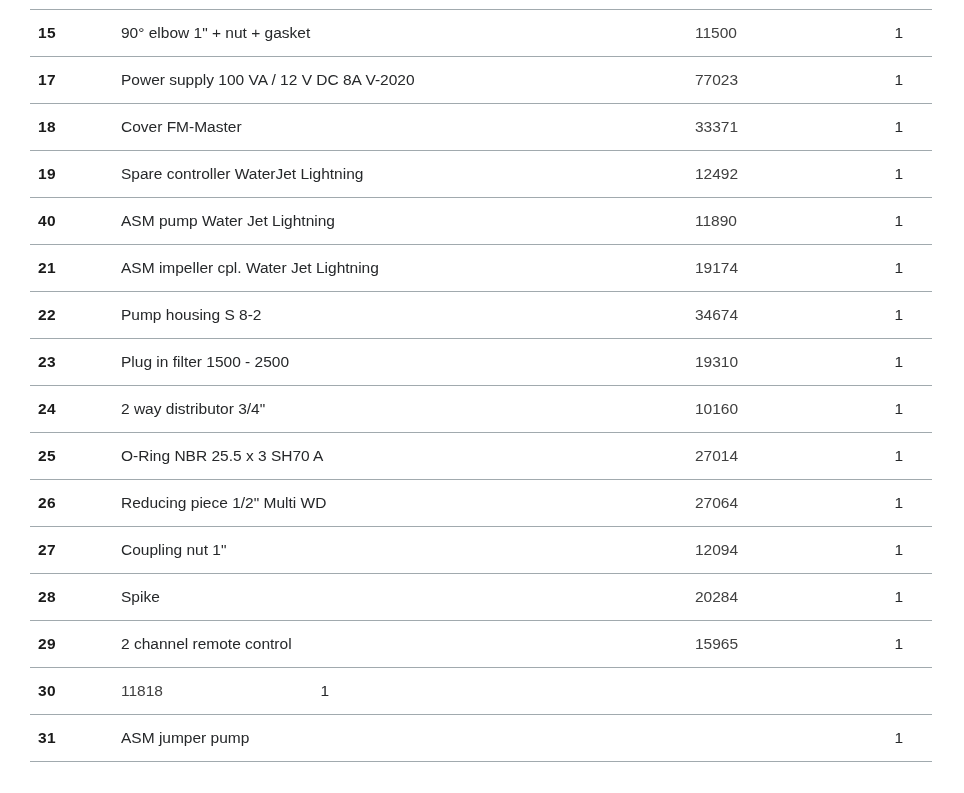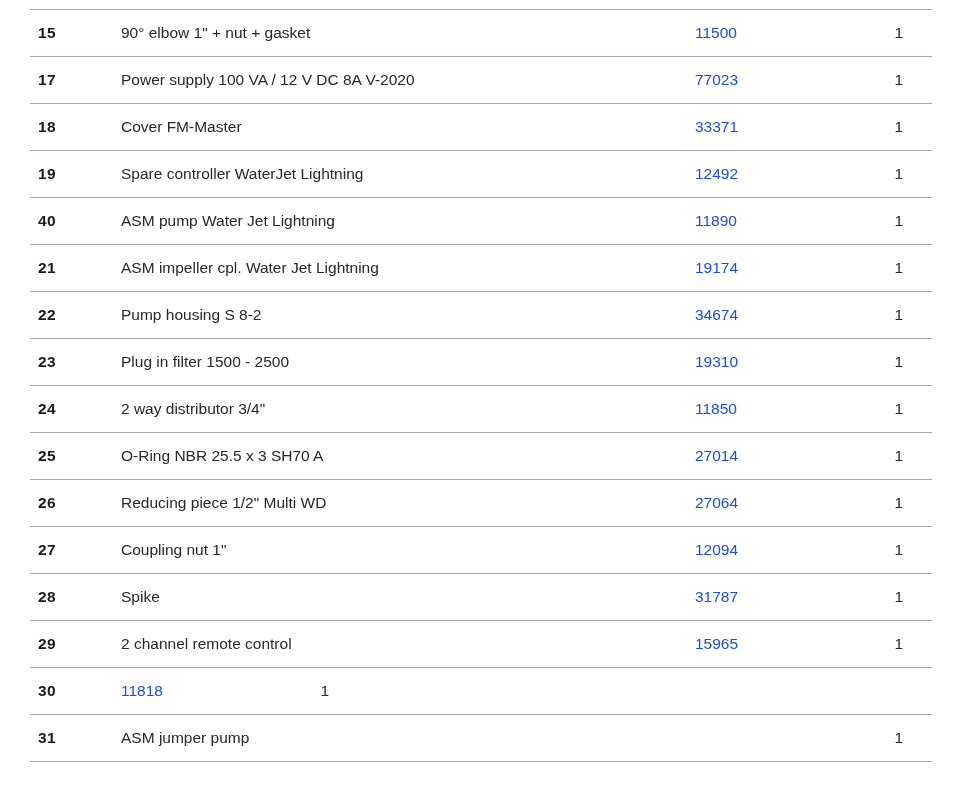--- a/index.html
+++ b/index.html
@@ -37,21 +37,21 @@
     font-weight: 700;
     color: #1a1a1a;
     letter-spacing: 0.3px;
   }
   .cell-desc {
     flex: 1;
     color: #26282a;
   }
   .cell-part {
     width: 175px;
-    color: #1d4ed8;
+    color: #404040;
   }
   .cell-qty {
     width: 62px;
     padding-right: 29px;
     box-sizing: border-box;
     text-align: right;
     color: #26282a;
   }
 </style>
 </head>
@@ -111,21 +111,21 @@
   <div class="table-row">
     <div class="cell-no">23</div>
     <div class="cell-desc">Plug in filter 1500 - 2500</div>
     <div class="cell-part">19310</div>
     <div class="cell-qty">1</div>
   </div>
 
   <div class="table-row">
     <div class="cell-no">24</div>
     <div class="cell-desc">2 way distributor 3/4"</div>
-    <div class="cell-part">11850</div>
+    <div class="cell-part">10160</div>
     <div class="cell-qty">1</div>
   </div>
 
   <div class="table-row">
     <div class="cell-no">25</div>
     <div class="cell-desc">O-Ring NBR 25.5 x 3 SH70 A</div>
     <div class="cell-part">27014</div>
     <div class="cell-qty">1</div>
   </div>
 
@@ -139,21 +139,21 @@
   <div class="table-row">
     <div class="cell-no">27</div>
     <div class="cell-desc">Coupling nut 1"</div>
     <div class="cell-part">12094</div>
     <div class="cell-qty">1</div>
   </div>
 
   <div class="table-row">
     <div class="cell-no">28</div>
     <div class="cell-desc">Spike</div>
-    <div class="cell-part">31787</div>
+    <div class="cell-part">20284</div>
     <div class="cell-qty">1</div>
   </div>
 
   <div class="table-row">
     <div class="cell-no">29</div>
     <div class="cell-desc">2 channel remote control</div>
     <div class="cell-part">15965</div>
     <div class="cell-qty">1</div>
   </div>
 

